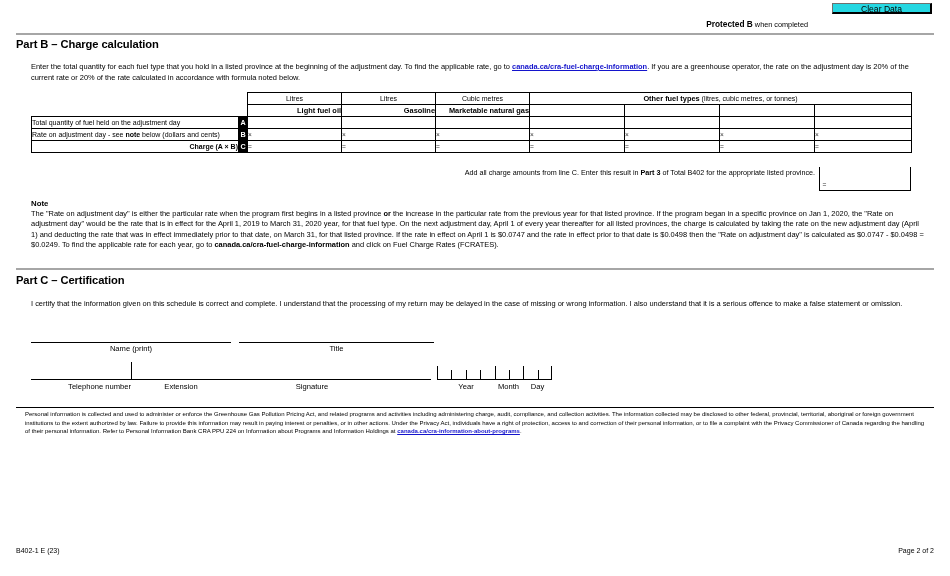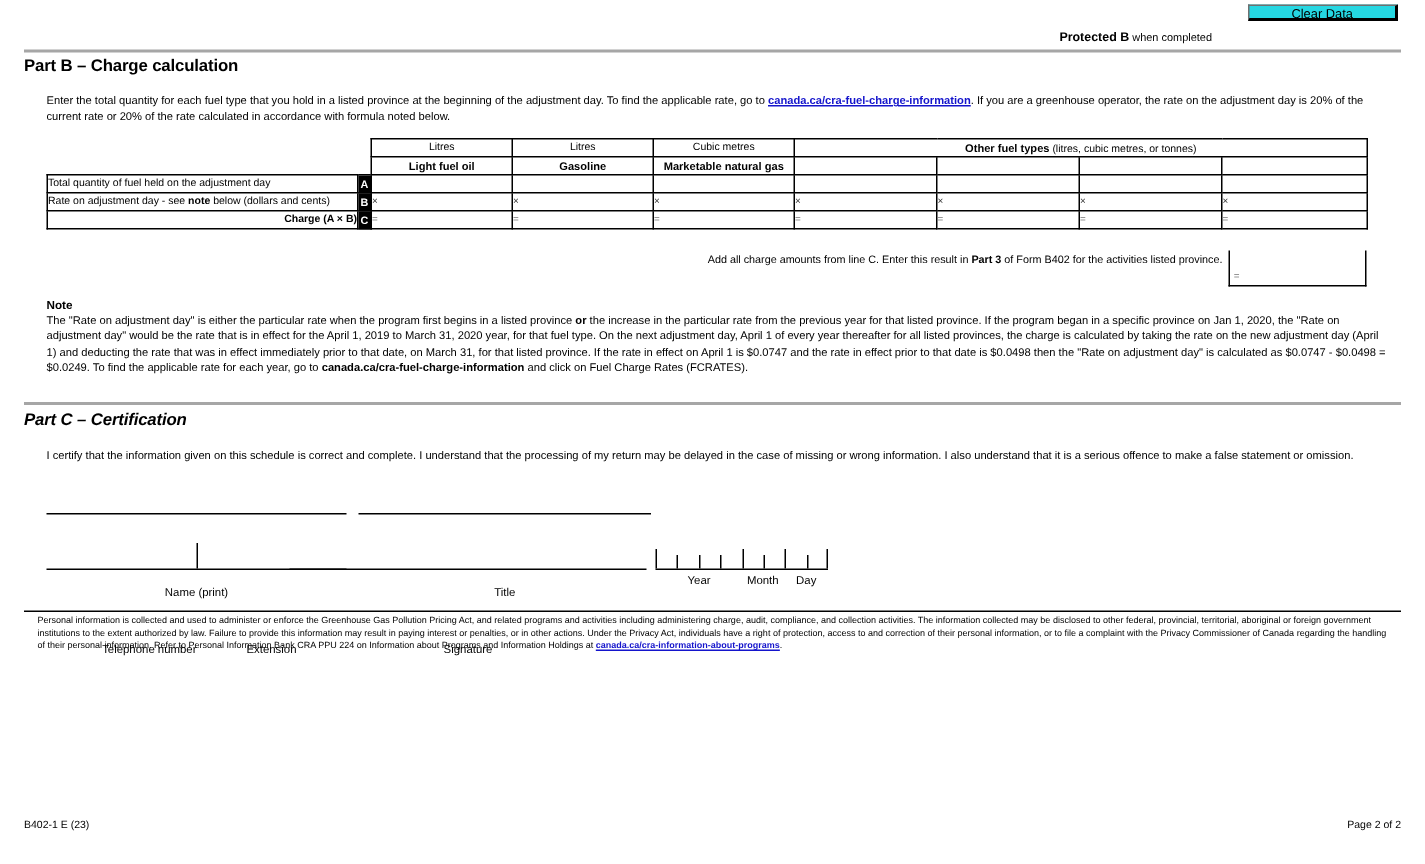--- a/index.html
+++ b/index.html
@@ -99,21 +99,21 @@
     height: 12px;
     box-sizing: border-box;
   }
   td.no-border { border: none !important; }
   td.tl-unit {
     text-align: center;
     font-size: 7.0px;
     height: 11px;
   }
   td.tl-fuel {
-    text-align: center;
+    text-align: right;
     font-weight: bold;
     font-size: 7.4px;
     height: 14px;
   }
   td.tl-other {
     text-align: center;
     font-size: 7.0px;
     height: 11px;
   }
   td.tl-other b { font-size: 7.4px; }
@@ -217,21 +217,20 @@
   
   .sig-line {
     position: absolute;
     height: 0;
     border-top: 1.1px solid #000;
   }
   .sig-caption {
     position: absolute;
     text-align: center;
     font-size: 7.6px;
-    margin-top: 46px;
   }
   .sig-tick {
     position: absolute;
     width: 0;
     border-left: 1.1px solid #000;
   }
 
   
   #date-group { position: absolute; left: 437px; top: 366px; width: 115px; height: 14px; }
   #date-group .dline {
@@ -374,32 +373,32 @@
       <td class="cell-op">=</td>
       <td class="cell-op">=</td>
       <td class="cell-op">=</td>
       <td class="cell-op">=</td>
     </tr>
   </tbody>
 </table>
 
 <div id="total-block">
   <div id="total-left">
-    <div id="total-line2"><span>Add all charge amounts from line C. Enter this result in </span><b>Part 3</b><span> of Form B402 for the activities listed province.</span></div>
+    <div id="total-line2"><span>Add all charge amounts from line C. Enter this result in </span><b>Part 3</b><span> of Total B402 for the appropriate listed province.</span></div>
   </div>
   <div id="total-right">
     <span class="eqmark">=</span>
   </div>
 </div>
 
 <div id="note-title">Note</div>
 <div id="note-body"><span>The "Rate on adjustment day" is either the particular rate when the program first begins in a listed province </span><b>or</b><span> the increase in the particular rate from the previous year for that listed province. If the program began in a specific province on Jan 1, 2020, the "Rate on adjustment day" would be the rate that is in effect for the April 1, 2019 to March 31, 2020 year, for that fuel type. On the next adjustment day, April 1 of every year thereafter for all listed provinces, the charge is calculated by taking the rate on the new adjustment day (April 1) and deducting the rate that was in effect immediately prior to that date, on March 31, for that listed province. If the rate in effect on April 1 is $0.0747 and the rate in effect prior to that date is $0.0498 then the "Rate on adjustment day" is calculated as $0.0747 - $0.0498 = $0.0249. To find the applicable rate for each year, go to </span><b>canada.ca/cra-fuel-charge-information</b><span> and click on Fuel Charge Rates (FCRATES).</span></div>
 
 <div class="section-rule" style="top:268px;"></div>
-<div class="section-title" style="top:274px;font-style:italic;">Part C – Certification</div>
+<div class="section-title" style="top:274px;">Part C – Certification</div>
 
 <div id="cert-par">I certify that the information given on this schedule is correct and complete. I understand that the processing of my return may be delayed in the case of missing or wrong information. I also understand that it is a serious offence to make a false statement or omission.</div>
 
 <div class="sig-line" style="left:31px; top:342px; width:200px;"></div>
 <div class="sig-caption" style="left:31px; top:344px; width:200px;">Name (print)</div>
 
 <div class="sig-line" style="left:239px; top:342px; width:195px;"></div>
 <div class="sig-caption" style="left:239px; top:344px; width:195px;">Title</div>
 
 <div class="sig-line" style="left:31px; top:379px; width:200px;"></div>

